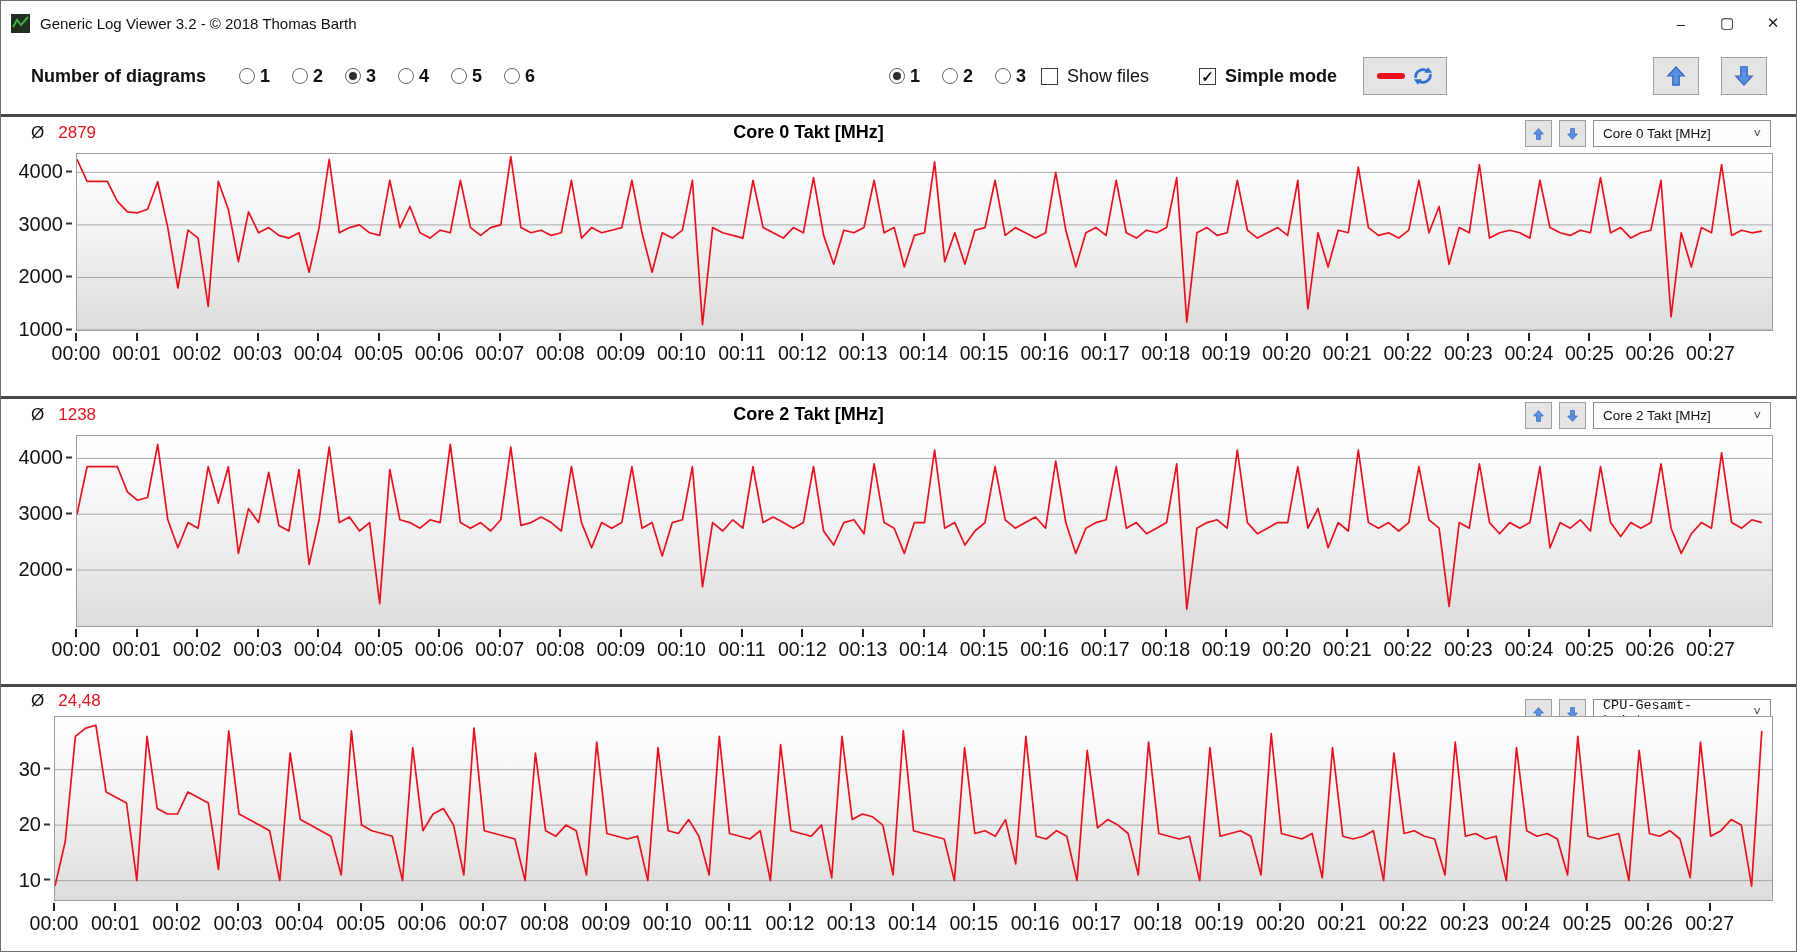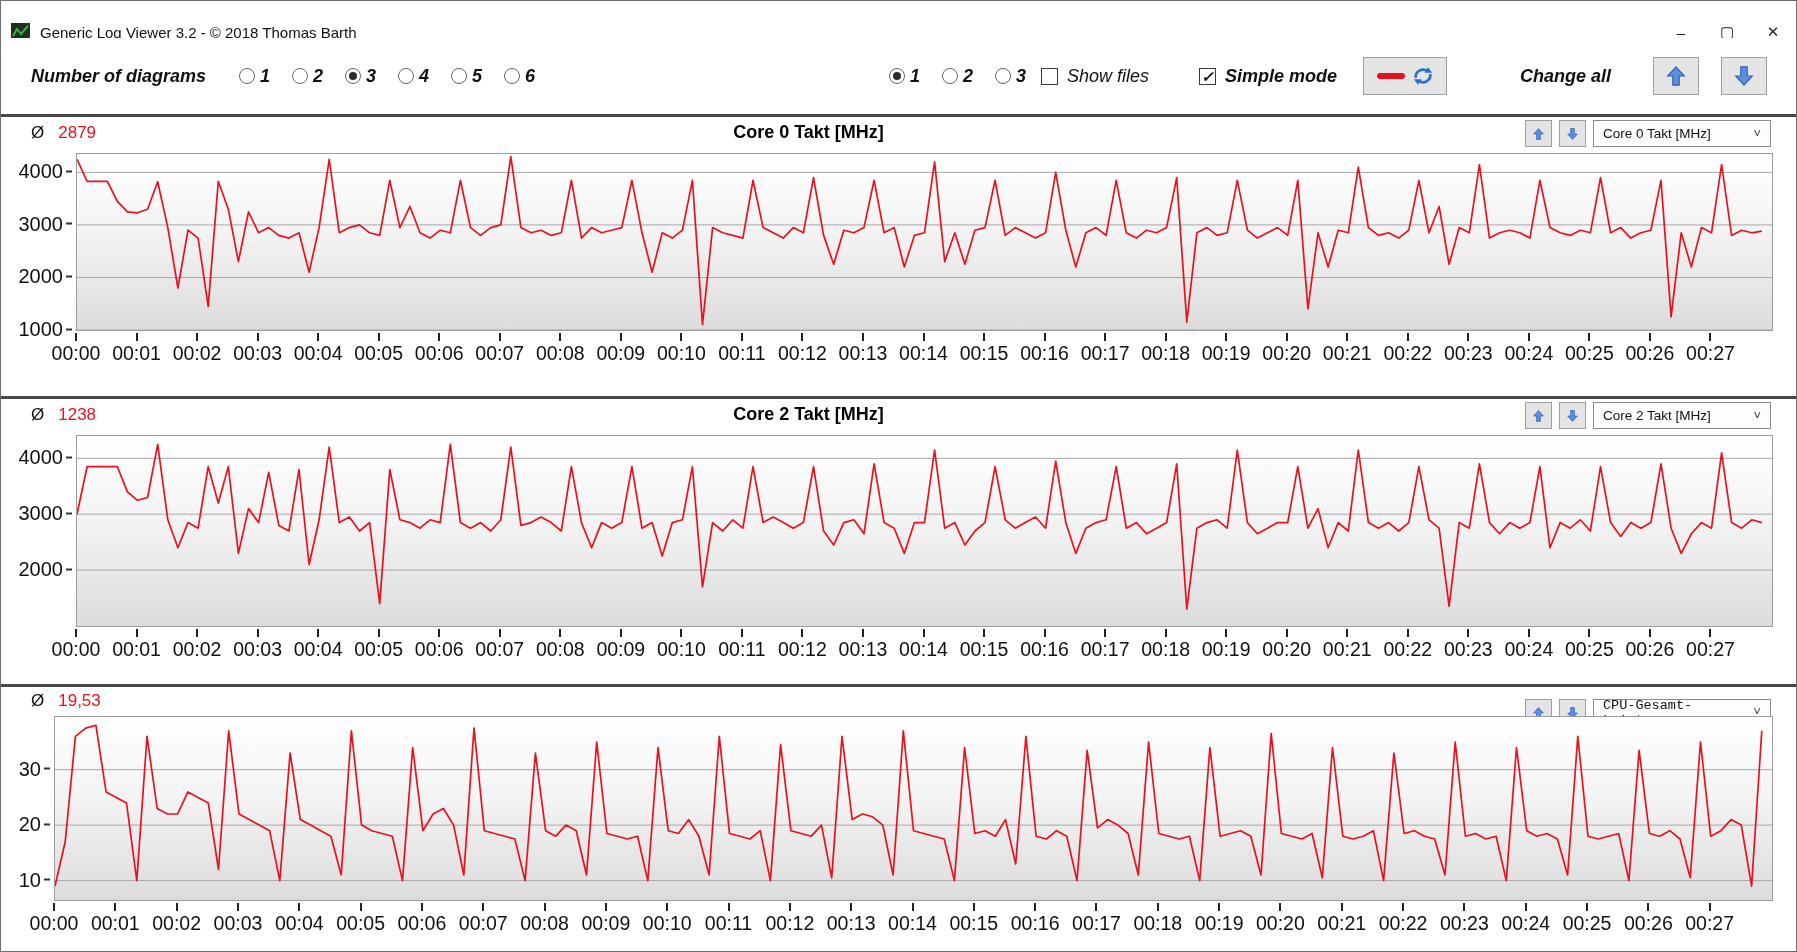--- a/index.html
+++ b/index.html
@@ -1,25 +1,25 @@
 <!DOCTYPE html>
 <html><head>
 <meta charset="utf-8">
 <style>
   html,body{margin:0;padding:0;background:#c8c8c8;font-family:"Liberation Sans",sans-serif;}
   .window{position:relative;width:1797px;height:952px;background:#ffffff;border:1px solid #6e6e6e;box-sizing:border-box;overflow:hidden;}
   
-  .titlebar{position:absolute;left:0;top:13px;width:100%;height:37px;background:#ffffff;display:flex;align-items:center;}
+  .titlebar{position:absolute;left:0;top:4px;width:100%;height:37px;background:#ffffff;display:flex;align-items:center;}
   .app-icon{margin:0 10px 0 10px;width:19px;height:19px;flex:0 0 auto;}
   .title-text{font-size:15px;color:#111;}
   .win-controls{position:absolute;right:0;top:0;display:flex;}
   .win-btn{width:46px;height:36px;display:flex;align-items:center;justify-content:center;font-size:15px;color:#222;background:transparent;border:none;}
   
   .toolbar{position:absolute;left:0;top:37px;width:100%;height:76px;background:#ffffff;}
-  .tb-item{position:absolute;top:0;height:76px;display:flex;align-items:center;gap:9px;font-style:italic;}
+  .tb-item{position:absolute;top:0;height:76px;display:flex;align-items:center;gap:9px;}
   .tb-label{font-size:18px;font-weight:bold;color:#111;}
   .cb-label{font-size:18px;color:#111;}
   .cb-label.bold{font-weight:bold;}
   .radio-item{display:flex;align-items:center;gap:5px;margin-right:13px;}
   .radio{width:16px;height:16px;border:1px solid #666;border-radius:50%;background:#fff;position:relative;box-sizing:border-box;}
   .radio.sel::after{content:"";position:absolute;left:3px;top:3px;right:3px;bottom:3px;background:#2b2b2b;border-radius:50%;}
   .radio-num{font-size:18px;font-weight:bold;color:#111;}
   .cb{width:17px;height:17px;border:1px solid #3a3a3a;background:#fff;display:flex;align-items:center;justify-content:center;font-size:15px;font-weight:bold;color:#111;box-sizing:border-box;line-height:1;}
   .tb-btn{background:#e4e4e4;border:1px solid #9f9f9f;display:flex;align-items:center;justify-content:center;gap:7px;box-sizing:border-box;}
   .btn-linestyle{width:84px;height:38px;}
@@ -136,23 +136,20 @@
     <div class="tb-item" style="left:1362px;top:19px;height:38px;">
       <button class="tb-btn btn-linestyle">
         <span class="red-dash"></span>
         <svg width="22" height="22" viewBox="0 0 24 24">
           <path d="M4 14 a8 8 0 0 1 13-7" fill="none" stroke="#2f6fd0" stroke-width="3"></path>
           <polygon points="17.5,2.5 22,8.5 13.5,8.5" fill="#2f6fd0"></polygon>
           <path d="M20 10 a8 8 0 0 1 -13 7" fill="none" stroke="#2f6fd0" stroke-width="3"></path>
           <polygon points="6.5,21.5 2,15.5 10.5,15.5" fill="#2f6fd0"></polygon>
         </svg>
       </button>
-    </div>
-    <div class="tb-item" style="left:1519px;">
-      <span class="tb-label">Change all</span>
     </div>
     <div class="tb-item" style="left:1652px;top:19px;height:38px;">
       <button class="tb-btn btn-big-arrow">
         <svg width="22" height="24" viewBox="0 0 24 24">
           <path d="M12 2 L21 12 L15.5 12 L15.5 22 L8.5 22 L8.5 12 L3 12 Z" fill="#5b8fe0" stroke="#2f62b8" stroke-width="1.3"></path>
         </svg>
       </button>
     </div>
     <div class="tb-item" style="left:1720px;top:19px;height:38px;">
       <button class="tb-btn btn-big-arrow">
@@ -359,21 +356,21 @@
         <div class="xtickmark" style="left: 1634.46px;"></div>
         <div class="xlab" style="left: 1634.46px;">00:27</div>
       </div>
   </div>
 
   <div class="panel" id="panel2">
     <div class="panel-sep"></div>
     <div class="panel-hdr">
       <div class="avg-wrap">
         <span class="avg-sym">Ø</span>
-        <span class="avg-val">19,53</span>
+        <span class="avg-val">24,48</span>
       </div>
       <div class="hdr-right">
         <button class="arrow-btn">
           <svg width="15" height="16" viewBox="0 0 24 24">
               <path d="M12 2 L21 12 L15.5 12 L15.5 22 L8.5 22 L8.5 12 L3 12 Z" fill="#5b8fe0" stroke="#2f62b8" stroke-width="1.3"></path>
             </svg>
         </button>
         <button class="arrow-btn">
           <svg width="15" height="16" viewBox="0 0 24 24" style="transform:rotate(180deg)">
               <path d="M12 2 L21 12 L15.5 12 L15.5 22 L8.5 22 L8.5 12 L3 12 Z" fill="#5b8fe0" stroke="#2f62b8" stroke-width="1.3"></path>

